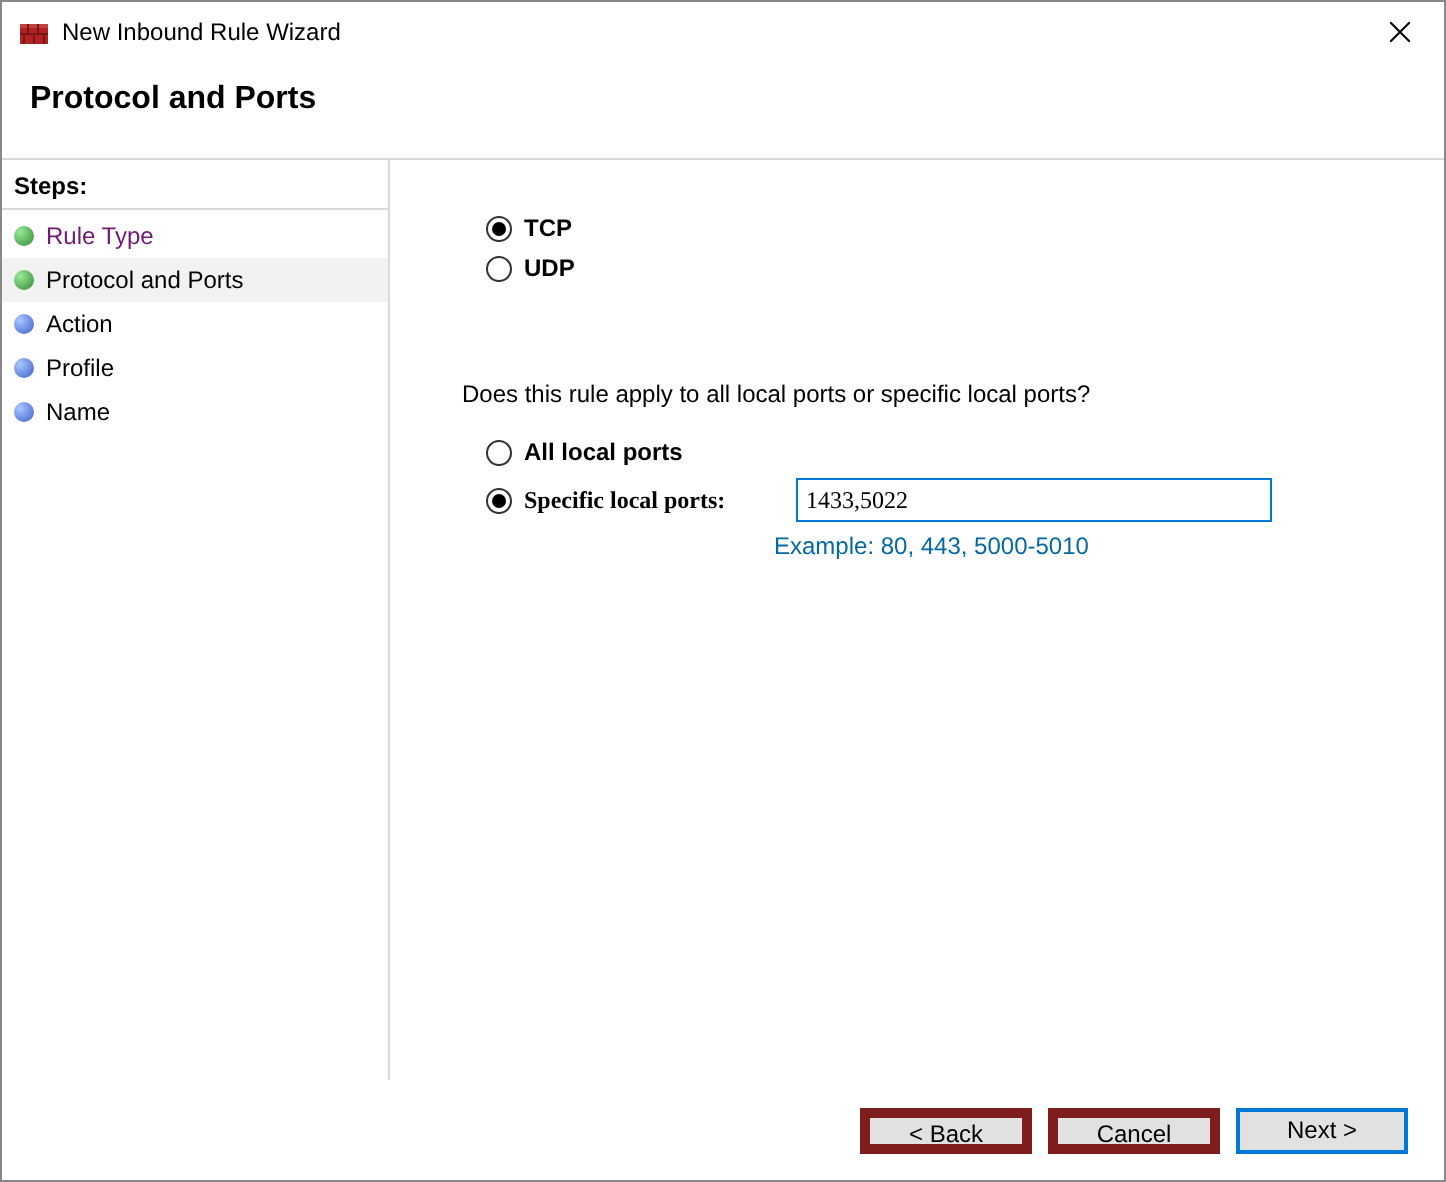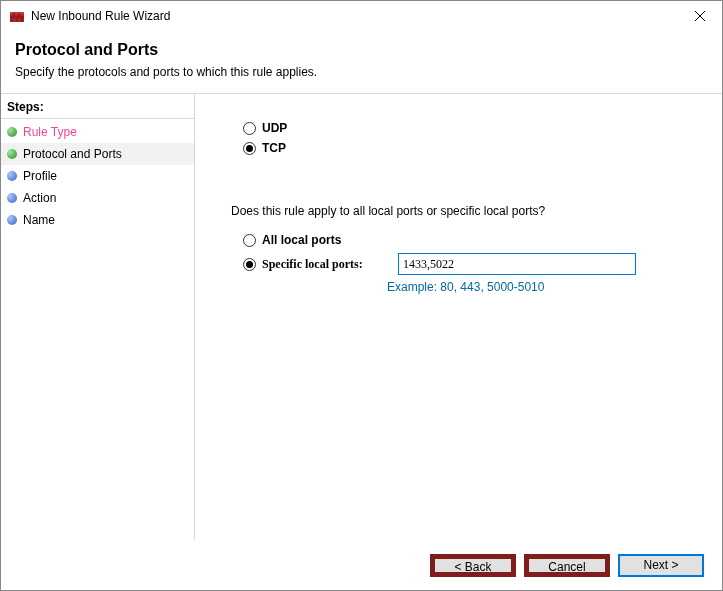--- a/index.html
+++ b/index.html
@@ -63,21 +63,21 @@
     border-bottom:1px solid #d9d9d9;
     margin-bottom:2px;
   }
   .step-item {
     display:flex;
     align-items:center;
     padding:4px 6px 4px 6px;
     gap:6px;
     cursor:pointer;
   }
-  .step-item.link { color:#ec4899; }
+  .step-item.link { color:#701a75; }
   .step-item.current { background:#f2f2f2; }
   .bullet {
     width:10px;height:10px;border-radius:50%;
     display:inline-block;
   }
   .bullet.green { background: radial-gradient(circle at 30% 30%, #9be89b, #2e8b2e); }
   .bullet.blue  { background: radial-gradient(circle at 30% 30%, #aac8ff, #3a5fc8); }
   .content {
     flex:1;
     padding:24px 26px 10px 36px;
@@ -166,59 +166,58 @@
     <div class="close-btn">
       <svg width="10" height="10" viewBox="0 0 10 10">
         <line x1="0" y1="0" x2="10" y2="10" stroke="currentColor" stroke-width="1"></line>
         <line x1="10" y1="0" x2="0" y2="10" stroke="currentColor" stroke-width="1"></line>
       </svg>
     </div>
   </div>
 
   <div class="header">
     <h1>Protocol and Ports</h1>
-    <div class="subtitle">Specify the protocols and ports to which this rule applies.</div>
   </div>
 
   <div class="body">
 
     <div class="sidebar">
       <div class="steps-label">Steps:</div>
 
       <div class="step-item link">
         <span class="bullet green"></span>
         <span>Rule Type</span>
       </div>
       <div class="step-item current">
         <span class="bullet green"></span>
         <span>Protocol and Ports</span>
       </div>
       <div class="step-item">
         <span class="bullet blue"></span>
-        <span>Profile</span>
+        <span>Action</span>
       </div>
       <div class="step-item">
         <span class="bullet blue"></span>
-        <span>Action</span>
+        <span>Profile</span>
       </div>
       <div class="step-item">
         <span class="bullet blue"></span>
         <span>Name</span>
       </div>
     </div>
 
     <div class="content">
 
       <div class="radio-row">
+        <span class="radio checked"></span>
+        <span class="radio-label">TCP</span>
+      </div>
+      <div class="radio-row">
         <span class="radio"></span>
         <span class="radio-label">UDP</span>
-      </div>
-      <div class="radio-row">
-        <span class="radio checked"></span>
-        <span class="radio-label">TCP</span>
       </div>
 
       <div class="section2">
         <div class="question">Does this rule apply to all local ports or specific local ports?</div>
         <div class="radio-row">
           <span class="radio"></span>
           <span class="radio-label">All local ports</span>
         </div>
         <div class="ports-row">
           <span class="radio checked"></span>

